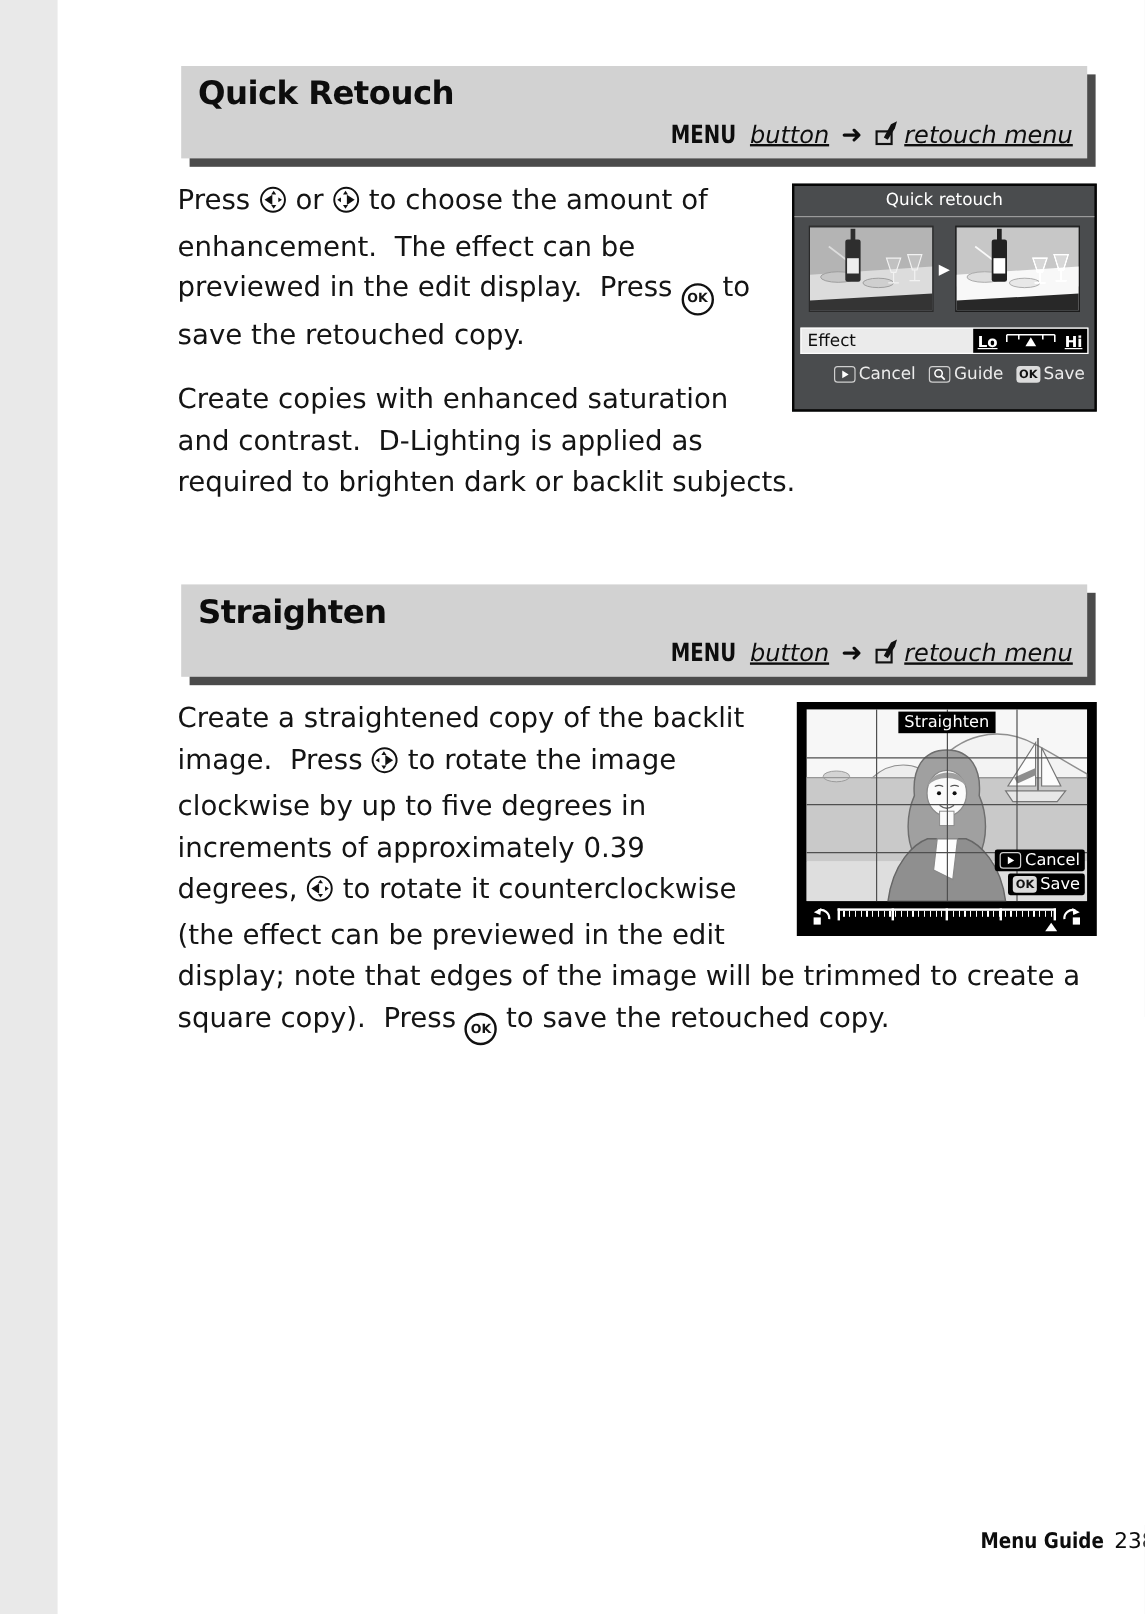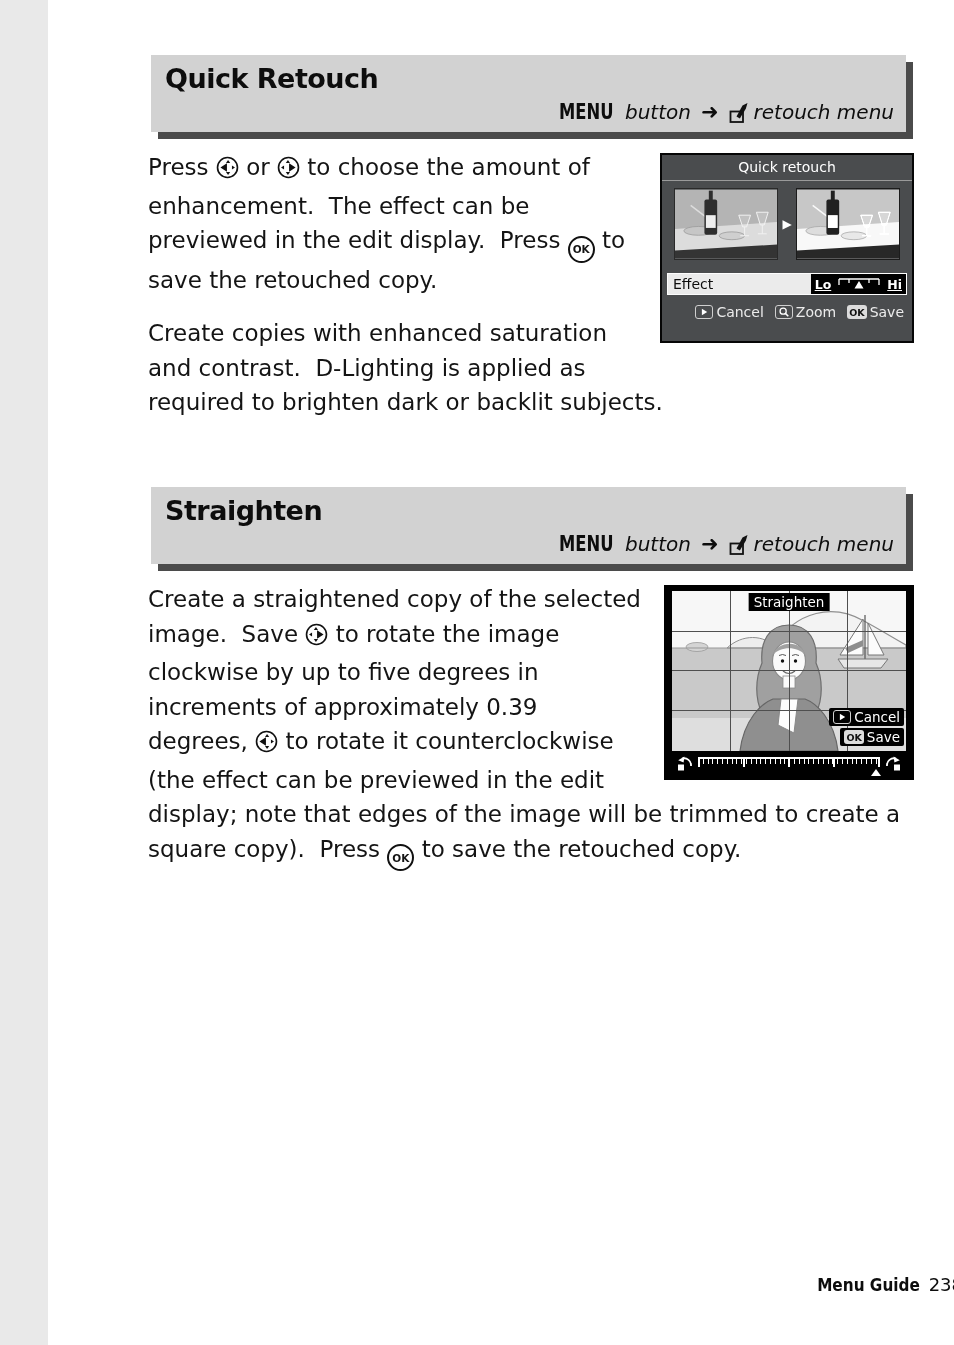--- a/index.html
+++ b/index.html
@@ -3,23 +3,23 @@
 <meta charset="utf-8">
 <style>
   html,body{margin:0;padding:0;background:#e9e9e9;}
   .page{position:relative;width:954px;height:1345px;background:#ffffff;overflow:hidden;
         font-family:"DejaVu Sans","Liberation Sans",sans-serif;color:#141414;margin-left:48px;}
 
   
   .head-box{position:absolute;left:103px;width:755px;height:77px;background:#d2d2d2;
             box-shadow:7px 7px 0 #4b4b4b;box-sizing:border-box;padding:8px 14px 0;}
   .head-title{font-size:27px;font-weight:bold;color:#0d0d0d;letter-spacing:-0.5px;}
-  .menu-line{position:absolute;right:12px;bottom:8px;font-size:20px;display:flex;align-items:flex-end;gap:7px;color:#0d0d0d;}
+  .menu-line{position:absolute;right:12px;bottom:8px;font-size:20px;display:flex;align-items:flex-start;gap:7px;color:#0d0d0d;}
   .menu-word{font-weight:bold;font-size:21px;display:inline-block;transform:scaleX(0.78);transform-origin:left center;margin-right:-11px;}
-  .it{font-style:italic;}
+  .it{font-style:italic;text-decoration:underline;}
   .arrow{font-weight:bold;font-size:21px;margin:0 3px;}
   .retouch-icon{display:inline-flex;margin-right:-2px;}
 
   
   .content{position:absolute;left:100px;width:766px;}
   .content p{font-size:23px;line-height:34.5px;margin:0 0 19px;}
   .content p span.t{white-space:pre-wrap;}
   .screen-float{float:right;margin:3px 0 12px 22px;}
 
   
@@ -150,21 +150,21 @@
             </span>
             <span>Cancel</span>
           </span>
         <span class="ctrl">
             <span class="chip">
               <svg width="12" height="12" viewBox="0 0 14 14">
                 <circle cx="6" cy="6" r="3.6" fill="none" stroke="#fff" stroke-width="1.5"></circle>
                 <line x1="8.6" y1="8.6" x2="12" y2="12" stroke="#fff" stroke-width="1.8"></line>
               </svg>
             </span>
-            <span>Zoom</span>
+            <span>Guide</span>
           </span>
         <span class="ctrl">
             <span class="chip-ok">OK</span>
             <span>Save</span>
           </span>
       </div>
     </div>
 
     <p><span class="t">Press </span><span class="msel"><svg width="23" height="23" viewBox="0 0 24 24">
             <circle cx="12" cy="12" r="10.4" fill="none" stroke="#111" stroke-width="1.7"></circle>
@@ -274,21 +274,21 @@
         <span class="rot right">
           <svg width="20" height="18" viewBox="0 0 20 18">
               <rect x="11" y="10.5" width="6" height="6" fill="#fff"></rect>
               <path d="M4 12 A7 7 0 0 1 13 4.6" stroke="#fff" stroke-width="1.8" fill="none"></path>
               <polygon points="16.8,6.2 10.6,2.6 11.4,8.6" fill="#fff"></polygon>
             </svg>
         </span>
       </div>
     </div>
 
-    <p><span class="t">Create a straightened copy of the selected image.  Save </span><span class="msel"><svg width="23" height="23" viewBox="0 0 24 24">
+    <p><span class="t">Create a straightened copy of the backlit image.  Press </span><span class="msel"><svg width="23" height="23" viewBox="0 0 24 24">
             <circle cx="12" cy="12" r="10.4" fill="none" stroke="#111" stroke-width="1.7"></circle>
             <path d="M19.4 12 L12.6 7.5 L12.6 16.5 Z" fill="#111"></path>
             <path d="M11.4 4.2 L9.2 7.4 L13.6 7.4 Z" fill="#111"></path>
             <path d="M4.2 12 L7.4 9.9 L7.4 14.1 Z" fill="#111"></path>
             <path d="M11.4 19.8 L13.6 16.6 L9.2 16.6 Z" fill="#111"></path>
           </svg></span><span class="t"> to rotate the image clockwise by up to five degrees in increments of approximately 0.39 degrees, </span><span class="msel"><svg width="23" height="23" viewBox="0 0 24 24">
             <circle cx="12" cy="12" r="10.4" fill="none" stroke="#111" stroke-width="1.7"></circle>
             <path d="M4.6 12 L11.4 7.5 L11.4 16.5 Z" fill="#111"></path>
             <path d="M12.6 4.2 L14.8 7.4 L10.4 7.4 Z" fill="#111"></path>
             <path d="M19.8 12 L16.6 9.9 L16.6 14.1 Z" fill="#111"></path>

